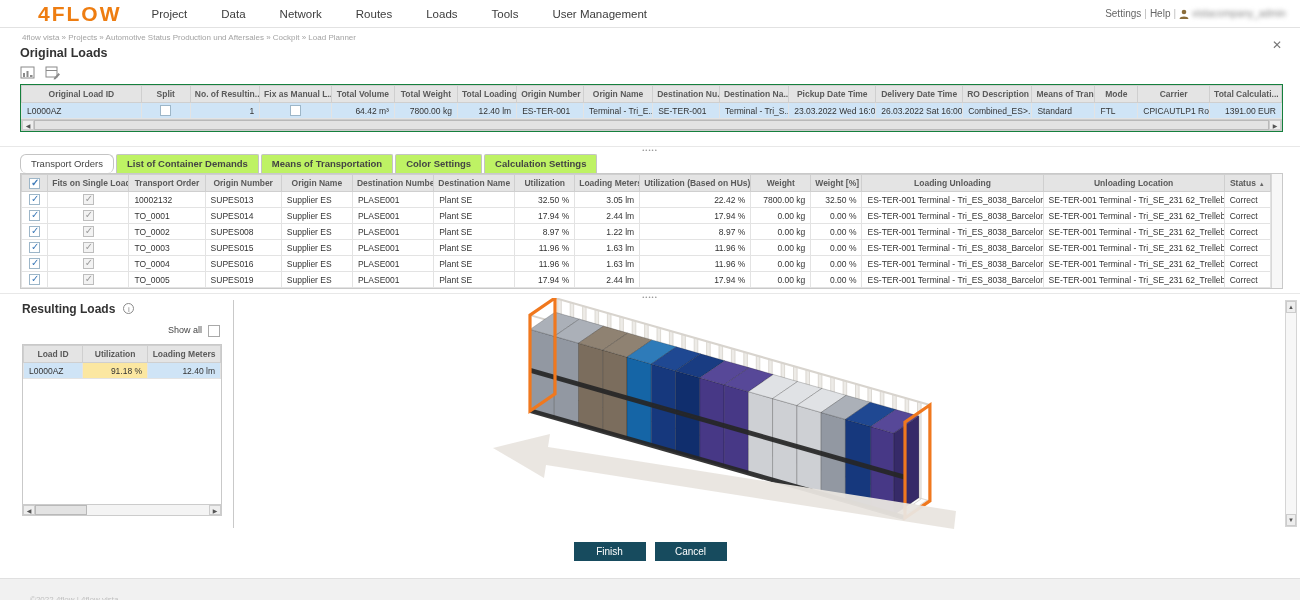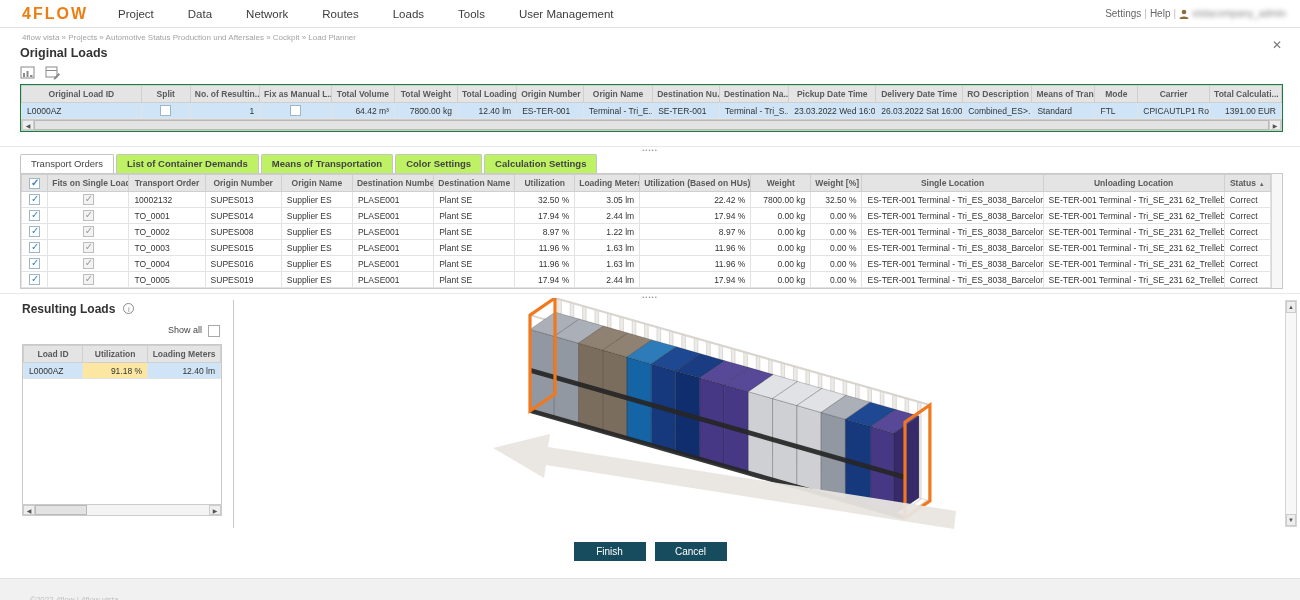--- a/index.html
+++ b/index.html
@@ -2,21 +2,21 @@
 <html><head>
 <meta charset="utf-8">
 <style>
   * { margin:0; padding:0; box-sizing:border-box; }
   html,body { width:1300px; height:600px; overflow:hidden; background:#fff;
     font-family:"Liberation Sans", sans-serif; color:#333; }
 
   
   .topnav { position:absolute; left:0; top:0; width:1300px; height:28px; background:#fff;
     border-bottom:1px solid #e2e2e2; display:flex; align-items:center; }
-  .logo { font-weight:bold; font-size:16px; letter-spacing:2px; color:#ee7d11; margin:0 30px 0 22px;text-align:right; }
+  .logo { font-weight:bold; font-size:21px; letter-spacing:2px; color:#ee7d11; margin:0 30px 0 38px;text-align:right; }
   .navitem { font-size:11.5px; color:#3c3c3c; margin-right:34px; cursor:pointer; }
   .nav-right { margin-left:auto; margin-right:14px; font-size:10px; color:#666;
     display:flex; align-items:center; gap:3px; }
   .nav-right .sep { color:#bbb; }
   .user-blur { filter:blur(2px); color:#8a8a8a; }
   .person { width:10px; height:10px; fill:#8a6d3b; }
 
   
   .breadcrumb { position:absolute; left:22px; top:33px; font-size:8px; color:#a3a3a3; }
   .close-x { position:absolute; right:18px; top:40px; font-size:12px; color:#777; cursor:pointer; line-height:10px; }
@@ -49,21 +49,21 @@
     display:flex; flex-direction:column; justify-content:space-between; }
   .vscroll .sbtn { width:auto; height:12px; }
 
   .splitter { position:absolute; left:0; width:1300px; height:7px; border-top:1px solid #e8e8e8;
     text-align:center; color:#9a9a9a; font-size:6px; line-height:6px; letter-spacing:1px; cursor:row-resize; }
 
   
   .tabs { position:absolute; left:20px; top:154px; display:flex; font-size:9.5px; }
   .tab { border:1px solid #c4c4c4; border-bottom:none; background:#bef264; color:#444;
     padding:3px 10px 4px; margin-right:2px; cursor:pointer; border-radius:2px 2px 0 0;font-weight:bold; }
-  .tab.active { background:#fff; font-weight:normal; position:relative; z-index:2; }
+  .tab.active { background:#fff; font-weight:normal; position:relative; z-index:2;border-radius:6px; }
 
   .to-wrap { position:absolute; left:20px; top:173px; width:1263px; border:1px solid #c9c9c9;
     display:flex; }
   .to-tablebox { flex:1; }
   .to-vtrack { width:11px; background:#f7f7f7; border-left:1px solid #d8d8d8; }
   .sort-asc { font-size:6px; color:#666; margin-left:3px; }
 
   
   .cb { display:inline-block; width:11px; height:11px; border:1px solid #9db6c8; background:#fff;
     vertical-align:middle; position:relative; cursor:pointer; }
@@ -250,21 +250,21 @@
             <th>Transport Order</th>
             <th>Origin Number</th>
             <th>Origin Name</th>
             <th>Destination Number</th>
             <th>Destination Name</th>
             <th>Utilization</th>
             <th>Loading Meters</th>
             <th>Utilization (Based on HUs) [%]</th>
             <th>Weight</th>
             <th>Weight [%]</th>
-            <th>Single Location</th>
+            <th>Loading Unloading</th>
             <th>Unloading Location</th>
             <th>Status<span class="sort-asc">▲</span></th>
           </tr>
         </thead>
         <tbody>
           <tr>
             <td class="al-c"><span class="cb checked"></span></td>
             <td class="al-c"><span class="cb gray checked"></span></td>
             <td class="al-l">10002132</td>
             <td class="al-l">SUPES013</td>

